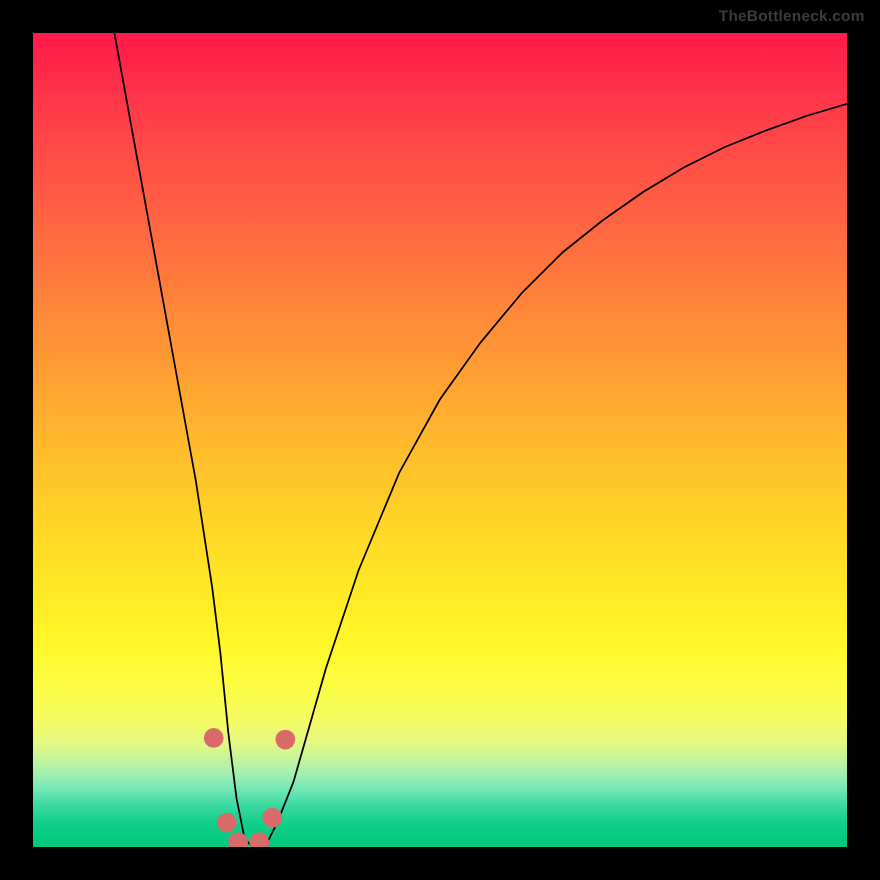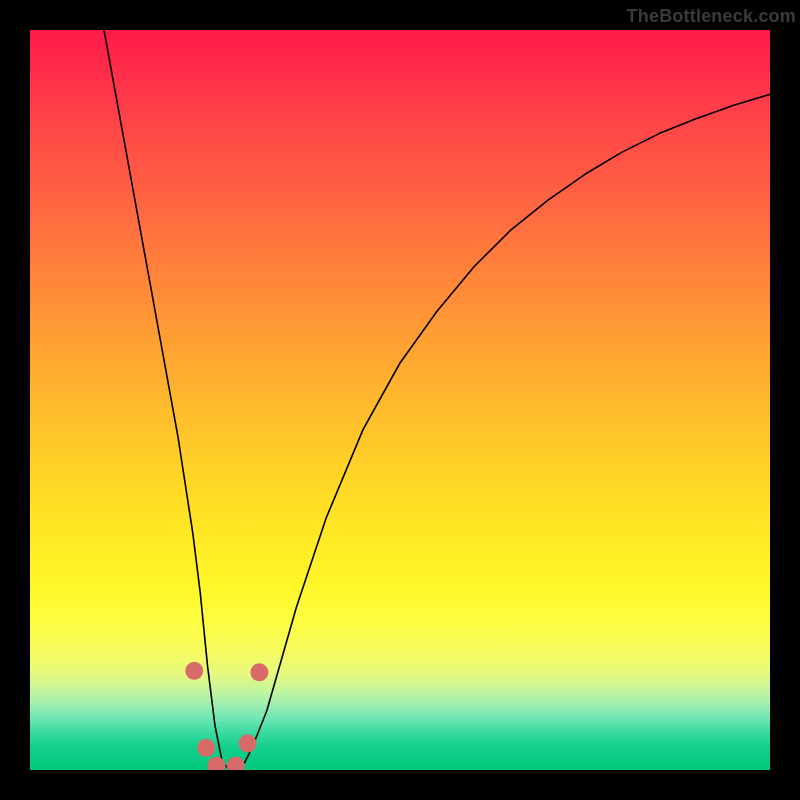--- a/index.html
+++ b/index.html
@@ -45,23 +45,23 @@
       #11cf8a 97%,
       #00c97c 100%);
   }
   .plot svg {
     position: absolute;
     inset: 0;
   }
   .watermark {
     position: absolute;
     top: 6px;
-    right: 4px;
+    right: 14px;
     color: #3b3b3b;
-    font-size: 18px;
+    font-size: 14px;
     font-weight: 600;
     letter-spacing: 0.2px;
     user-select: none;
   }
 </style>
 </head>
 <body>
 
 <div class="stage">
   <div class="plot">

